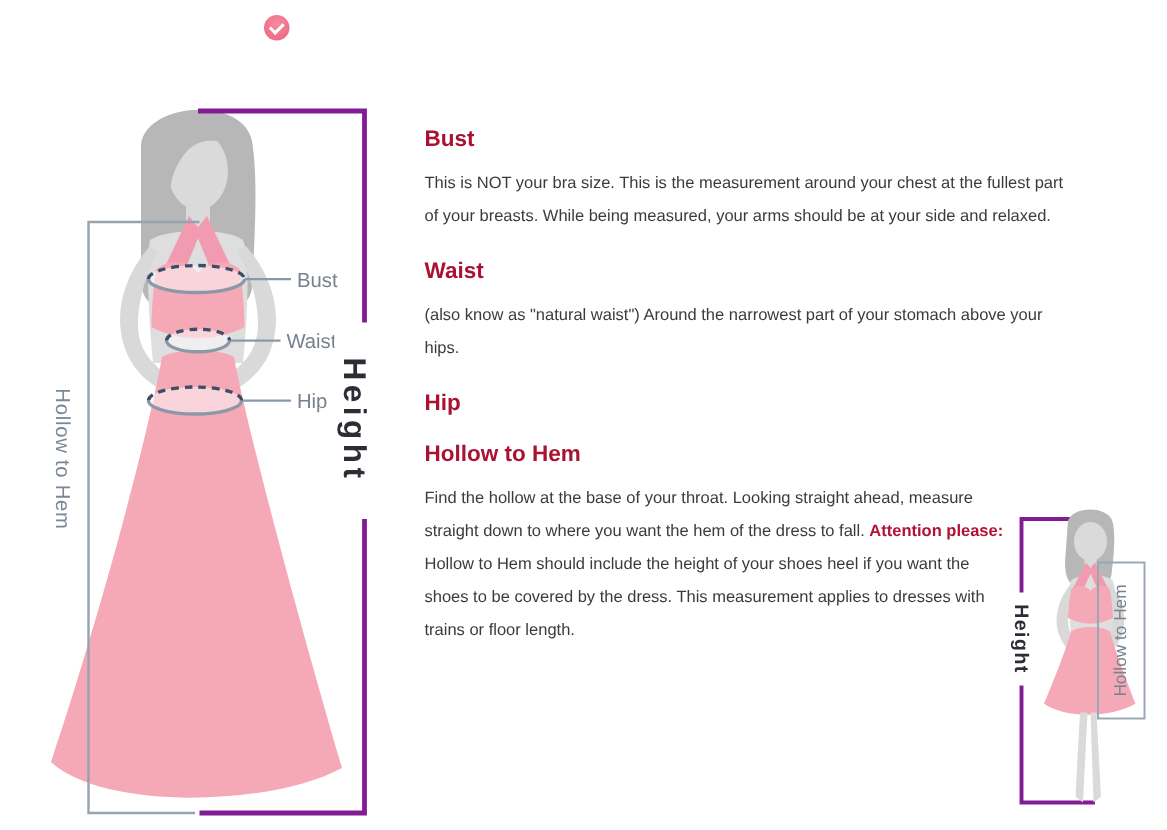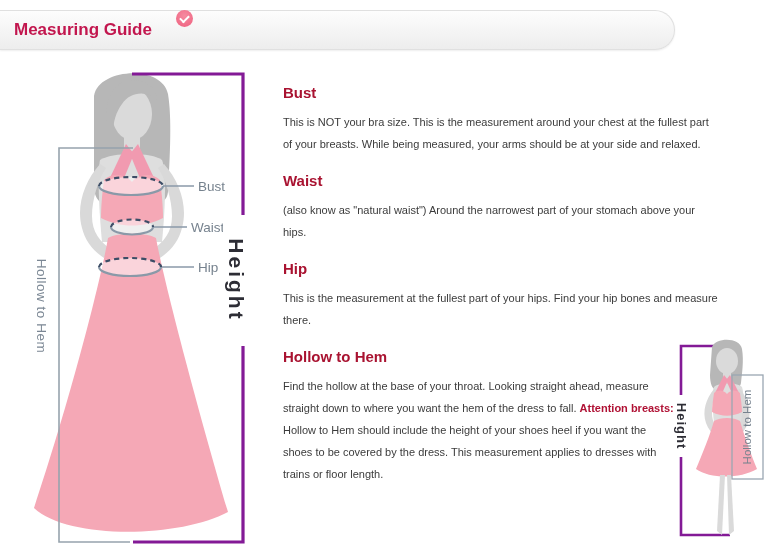--- a/index.html
+++ b/index.html
@@ -31,23 +31,20 @@
   
   .main-fig{position:absolute;left:20px;top:60px;}
   .small-fig{position:absolute;left:660px;top:335px;}
   svg text{font-family:"Liberation Sans",sans-serif;}
 </style>
 </head>
 <body>
 
 <div class="screen">
 
-  <div class="header-bar">
-    <span class="header-title">Measuring Guide</span>
-  </div>
   <div class="chevron-btn">
     <span class="chevron-glyph"></span>
   </div>
 
   <div class="main-fig">
     <svg width="240" height="485" viewBox="0 0 240 485">
 
       <g>
         <path fill="#b7b7b7" d="M74,36 C78,8 142,4 148,34 C152,58 150,96 148,132 C147,142 138,146 130,144 L84,144 C78,142 74,136 74,126 Z"></path>
         <ellipse cx="112" cy="54" rx="20" ry="26" fill="#dadada"></ellipse>
@@ -96,25 +93,24 @@
     <div class="sec">
       <h3>Bust</h3>
       <p>This is NOT your bra size. This is the measurement around your chest at the fullest part of your breasts. While being measured, your arms should be at your side and relaxed.</p>
     </div>
     <div class="sec">
       <h3>Waist</h3>
       <p>(also know as "natural waist") Around the narrowest part of your stomach above your hips.</p>
     </div>
     <div class="sec">
       <h3>Hip</h3>
-      <p>This is the measurement at the fullest part of your hips. Find your hip bones and measure there.</p>
     </div>
     <div class="sec hollow">
       <h3>Hollow to Hem</h3>
-      <p><span>Find the hollow at the base of your throat. Looking straight ahead, measure straight down to where you want the hem of the dress to fall. </span><span class="attention">Attention breasts:</span><span> Hollow to Hem should include the height of your shoes heel if you want the shoes to be covered by the dress. This measurement applies to dresses with trains or floor length.</span></p>
+      <p><span>Find the hollow at the base of your throat. Looking straight ahead, measure straight down to where you want the hem of the dress to fall. </span><span class="attention">Attention please:</span><span> Hollow to Hem should include the height of your shoes heel if you want the shoes to be covered by the dress. This measurement applies to dresses with trains or floor length.</span></p>
     </div>
   </div>
 
   <div class="small-fig">
     <svg width="118" height="218" viewBox="0 0 118 218">
 
       <polyline points="68,11 21,11 21,200 70,200" fill="none" stroke="#831a96" stroke-width="2.6"></polyline>
       <rect x="13" y="60" width="16" height="62" fill="#ffffff"></rect>
       <text x="20" y="91" transform="rotate(90 20 91)" text-anchor="middle" dominant-baseline="middle" font-size="13" font-weight="bold" fill="#2d2d35" letter-spacing="1">Height</text>
 

